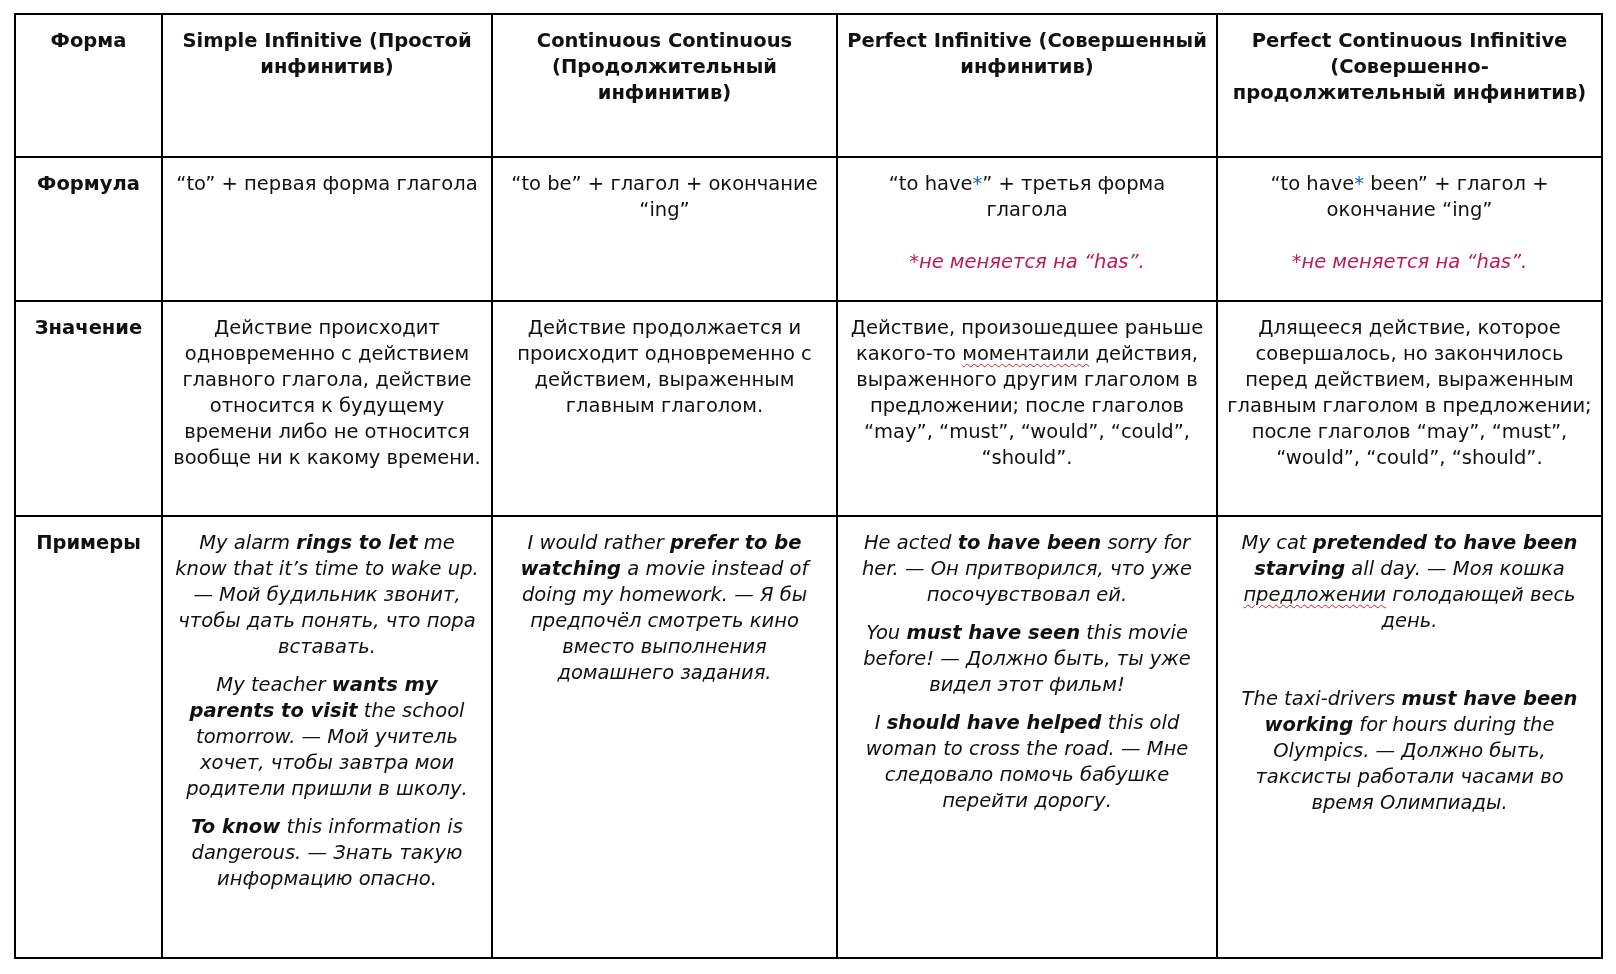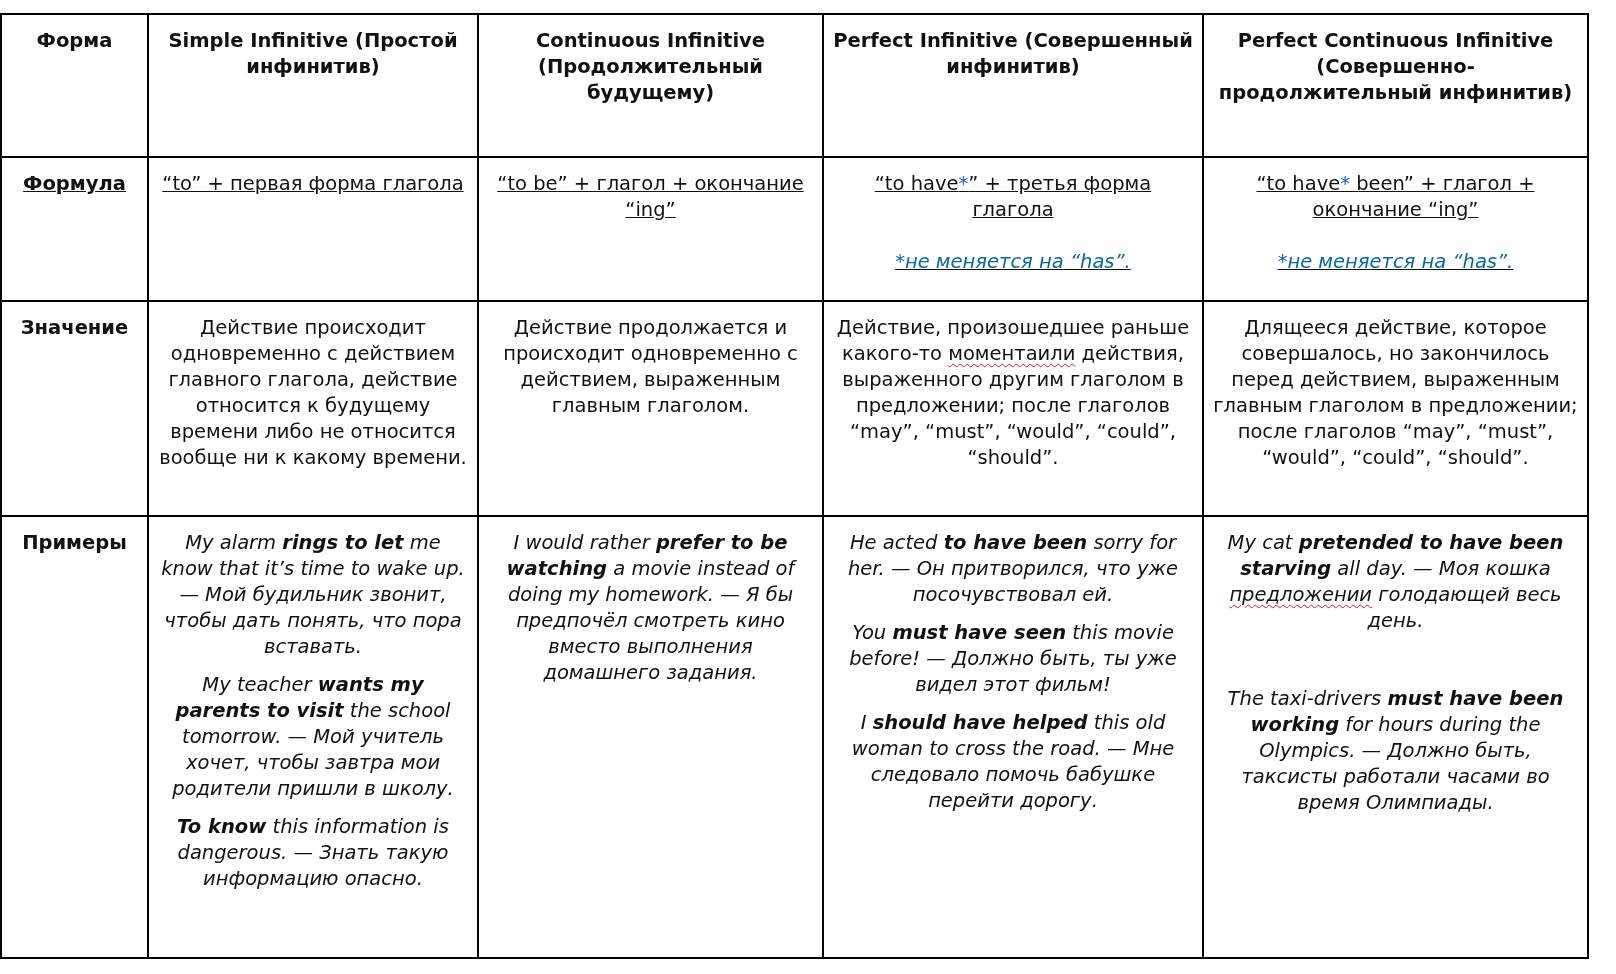--- a/index.html
+++ b/index.html
@@ -1,42 +1,42 @@
 <!DOCTYPE html>
 <html><head>
   <meta charset="utf-8">
   <style>
     html, body { margin: 0; padding: 0; background: #ffffff; }
     body { width: 1616px; height: 974px; position: relative; overflow: hidden;
            font-family: "DejaVu Sans", sans-serif; color: #111111; }
     table.grammar {
-      position: absolute; left: 0; top: 13px;
+      position: absolute; left: 14px; top: 13px;
       width: 1587px; height: 946px;
       border-collapse: collapse; table-layout: fixed;
     }
     table.grammar td, table.grammar th {
       border: 2px solid #000000;
       vertical-align: top;
       text-align: center;
       padding: 13px 8px 6px 8px;
       font-size: 19.5px;
       line-height: 26px;
     }
     table.grammar th { font-weight: bold; }
     col.c0 { width: 147px; }
     col.c1 { width: 330px; }
     col.c2 { width: 345px; }
     col.c3 { width: 380px; }
     col.c4 { width: 385px; }
     tr.r0 { height: 124px; }
-    tr.r1 { height: 96px; text-decoration: underline; }
+    tr.r1 { height: 96px; }
     tr.r2 { height: 186px; }
     tr.r3 { height: 336px; }
     .rowhead { font-weight: bold; }
-    .note { color: #0369a1; font-style: italic; display: block; margin-top: 26px; }
+    .note { color: #be185d; font-style: italic; display: block; margin-top: 26px; }
     .star { color: #1a5fd0; }
     .example { font-style: italic; display: block; }
     .example + .example { margin-top: 12px; }
     .example b { font-weight: bold; }
     .spell { text-decoration: underline wavy #d02020; text-decoration-thickness: 1px; text-underline-offset: 3px; }
   </style>
 </head>
 <body>
 
 <table class="grammar">
@@ -44,21 +44,21 @@
     <col class="c0">
       <col class="c1">
       <col class="c2">
       <col class="c3">
       <col class="c4">
   </colgroup>
   <tbody>
       <tr class="r0">
     <th>Форма</th>
     <th>Simple Infinitive (Простой инфинитив)</th>
-    <th>Continuous Infinitive (Продолжительный будущему)</th>
+    <th>Continuous Continuous (Продолжительный инфинитив)</th>
     <th>Perfect Infinitive (Совершенный инфинитив)</th>
     <th>Perfect Continuous Infinitive (Совершенно-продолжительный инфинитив)</th>
   </tr>
 
   <tr class="r1">
     <td class="rowhead">Формула</td>
     <td>
       <span>“to” + первая форма глагола</span>
     </td>
     <td>

